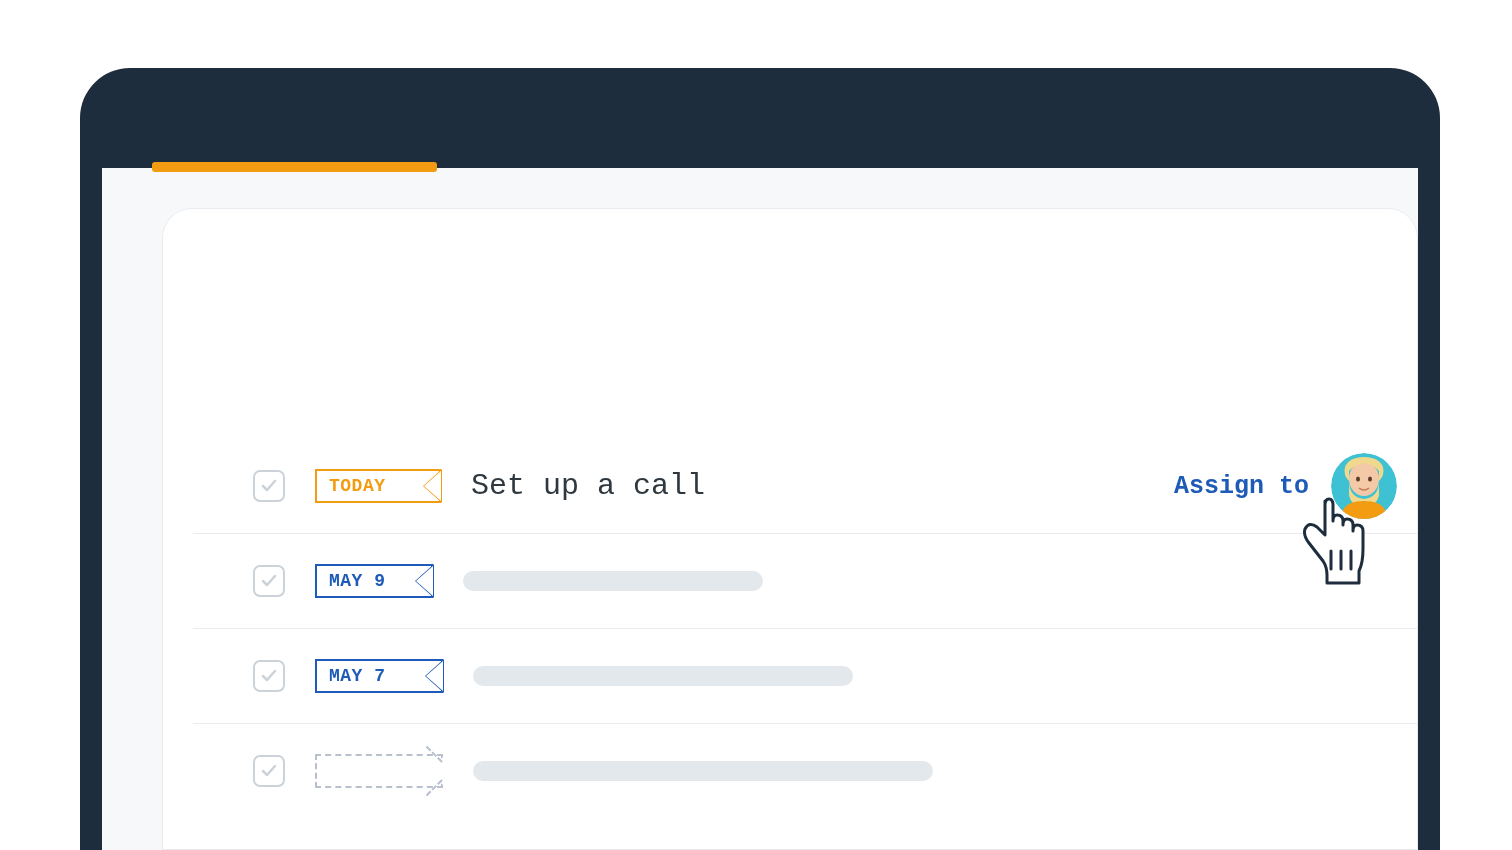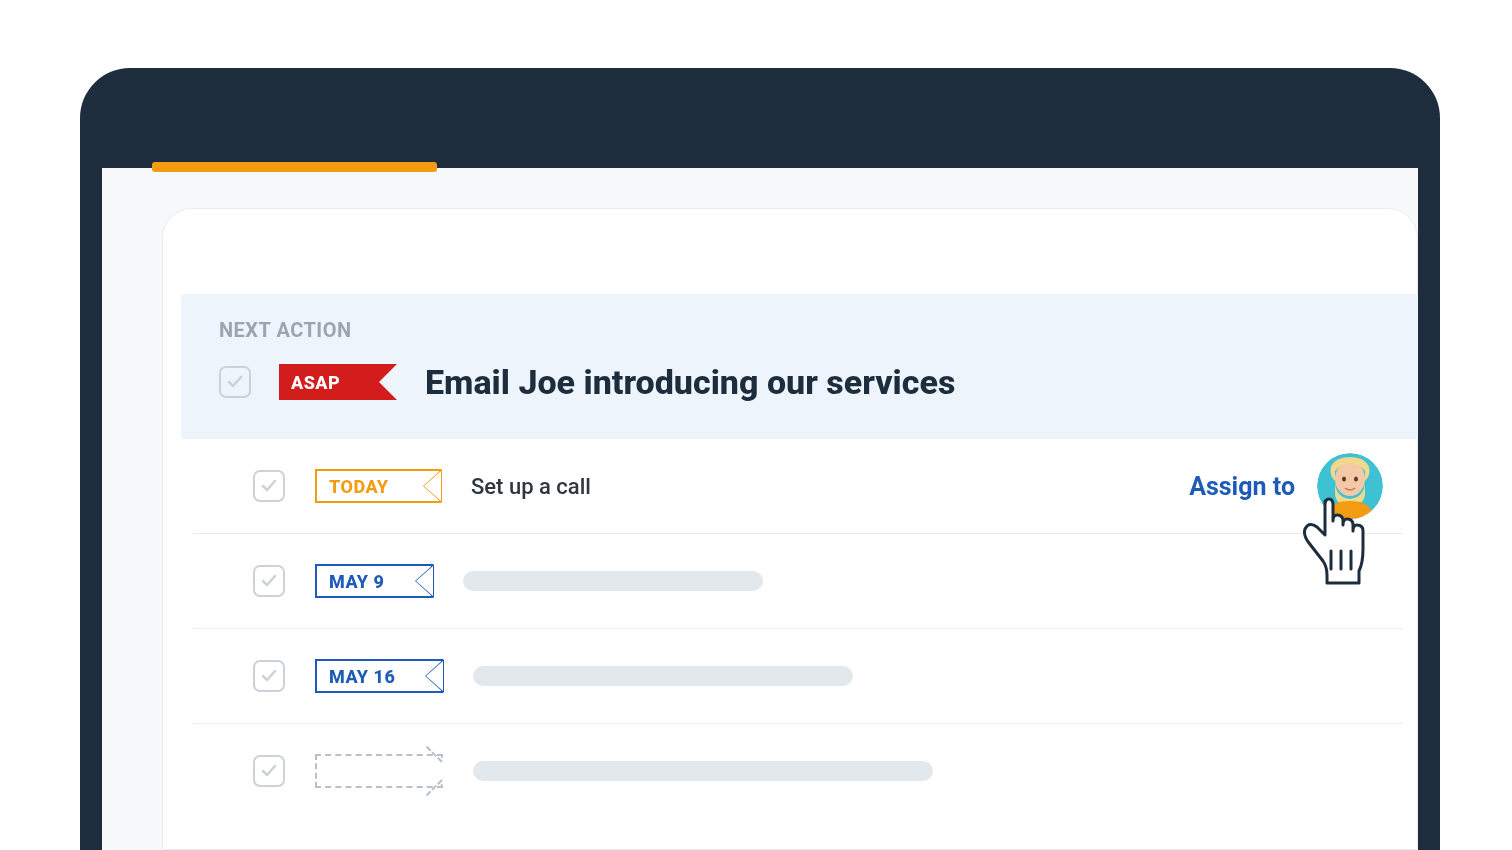--- a/index.html
+++ b/index.html
@@ -191,33 +191,34 @@
 .flag-dashed .notch-border-bottom { bottom: 5px; transform: rotate(-45deg); transform-origin: right; }
 .next-action-title {
   font-size: 34px;
   font-weight: 800;
   color: #1e2d3d;
 }
 .task-rows {
   position: absolute;
   top: 230px;
   left: 30px;
-  right: 14px;
+  right: 0;
+  font-family: Liberation Mono, monospace;
 }
 .task-row {
   display: flex;
   align-items: center;
   padding: 30px 60px;
   border-bottom: 1px solid #e8ecf0;
   gap: 30px;
   position: relative;
 }
 .task-row:first-child { border-top: none; }
 .task-title {
-  font-size: 22px;
+  font-size: 30px;
   font-weight: 500;
   color: #30383f;
 }
 .placeholder-bar {
   height: 20px;
   background: #e3e8ed;
   border-radius: 10px;
 }
 .assign-group {
   position: absolute;
@@ -247,34 +248,20 @@
 </style>
 </head>
 <body>
 
 <div class="outer-frame">
   <div class="device-frame">
     <div class="device-screen">
       <div class="orange-tab"></div>
       <div class="card">
 
-        <div class="next-action-panel">
-          <div class="section-label">NEXT ACTION</div>
-          <div class="next-action-row">
-            <div class="checkbox">
-              <svg viewBox="0 0 16 16">
-                  <path d="M2 8 L6 12 L14 3" stroke="#cbd2d9" stroke-width="2.5" fill="none" stroke-linecap="round" stroke-linejoin="round"></path>
-                </svg>
-            </div>
-            <div class="flag flag-asap">
-              <span>ASAP</span>
-            </div>
-            <div class="next-action-title">Email Joe introducing our services</div>
-          </div>
-        </div>
 
         <div class="task-rows">
 
           <div class="task-row">
             <div class="checkbox">
               <svg viewBox="0 0 16 16">
                   <path d="M2 8 L6 12 L14 3" stroke="#cbd2d9" stroke-width="2.5" fill="none" stroke-linecap="round" stroke-linejoin="round"></path>
                 </svg>
             </div>
             <div class="flag flag-outline flag-today">
@@ -314,21 +301,21 @@
             <div class="placeholder-bar" style="width:300px"></div>
           </div>
 
           <div class="task-row">
             <div class="checkbox">
               <svg viewBox="0 0 16 16">
                   <path d="M2 8 L6 12 L14 3" stroke="#cbd2d9" stroke-width="2.5" fill="none" stroke-linecap="round" stroke-linejoin="round"></path>
                 </svg>
             </div>
             <div class="flag flag-outline flag-blue" style="width:128px">
-              <span>MAY 16</span>
+              <span>MAY 7</span>
               <span class="notch-border"></span>
                 <span class="notch-bg"></span>
             </div>
             <div class="placeholder-bar" style="width:380px"></div>
           </div>
 
           <div class="task-row" style="border-bottom:none">
             <div class="checkbox">
               <svg viewBox="0 0 16 16">
                   <path d="M2 8 L6 12 L14 3" stroke="#cbd2d9" stroke-width="2.5" fill="none" stroke-linecap="round" stroke-linejoin="round"></path>

